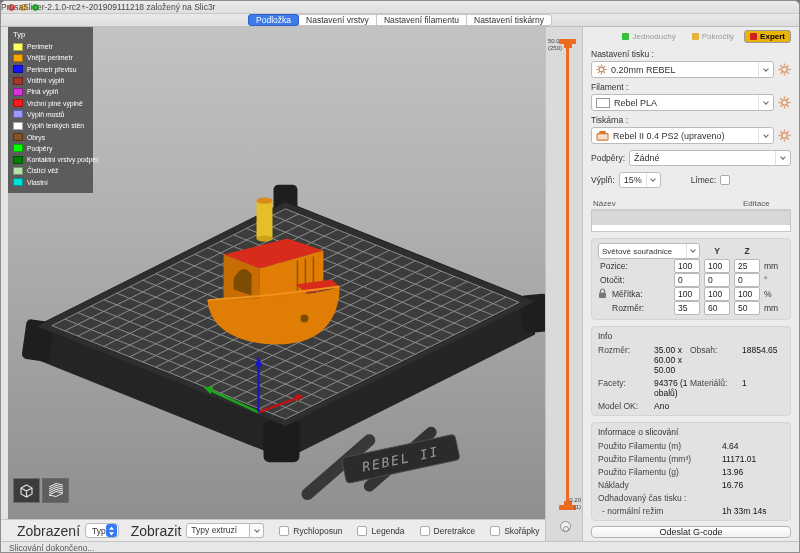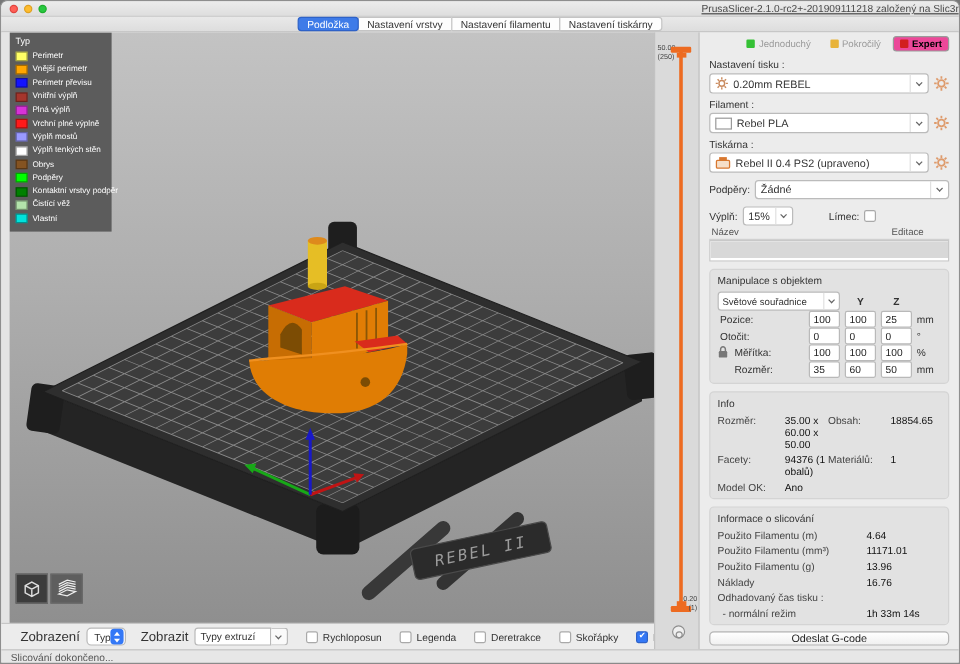--- a/index.html
+++ b/index.html
@@ -8,21 +8,21 @@
   .window { width:800px; height:553px; display:flex; flex-direction:column; background:#ECECEC;
             border:1px solid #8E8E8E; border-radius:6px 6px 0 0; overflow:hidden; }
 
   
   .titlebar { height:13px; flex:0 0 13px; background:linear-gradient(#ECECEC,#DEDEDE);
               border-bottom:1px solid #C9C9C9; position:relative; display:flex; align-items:center; }
   .traffic { display:flex; gap:5px; margin-left:7px; }
   .light { width:7px; height:7px; border-radius:50%; display:inline-block; }
   .light.red{background:#FF5F57;border:0.5px solid #E0443E;} .light.yellow{background:#FEBC2E;border:0.5px solid #DEA123;}
   .light.green{background:#28C840;border:0.5px solid #1DAD2B;}
-  .win-title { position:absolute; left:0; right:0; text-align:right; font-size:8.5px; color:#4A4A4A;text-decoration:underline; }
+  .win-title { position:absolute; left:0; right:0; text-align:left; font-size:8.5px; color:#4A4A4A; }
 
   
   .tabbar { height:13px; flex:0 0 13px; background:linear-gradient(#E9E9E9,#DDDDDD); border-bottom:1px solid #BFBFBF;
             display:flex; justify-content:center; align-items:center; }
   .tab { font-size:8.5px; padding:0 7px; height:12px; line-height:11px; background:#FDFDFD; color:#333;
          border:1px solid #C4C4C4; margin-left:-1px; cursor:default; }
   .tab:first-child{ border-radius:3px 0 0 3px; margin-left:0;}
   .tab:last-child{ border-radius:0 3px 3px 0;}
   .tab.active { background:var(--tab_active,#3E7BE8); border-color:#2E62C8; color:#FFF; border-radius:3px; position:relative; z-index:2; }
 
@@ -42,21 +42,21 @@
   .legend .lbl { color:#FFF; font-size:6.8px; white-space:nowrap; }
 
   
   .view-toggles { position:absolute; left:5px; bottom:16px; display:flex; gap:2px; }
   .vt-btn { width:27px; height:25px; background:#3C3C3C; border:1px solid #6A6A6A; display:flex; align-items:center; justify-content:center; }
   .vt-btn.selected { background:#5E5E5E; }
 
   
   .toolbar { height:22px; flex:0 0 22px; background:#ECECEC; border-top:1px solid #C6C6C6;
              display:flex; align-items:center; padding-left:16px; }
-  .tb-label { font-size:11px; color:#333; margin-right:5px; }
+  .tb-label { font-size:14px; color:#333; margin-right:5px; }
   .mac-select { display:flex; align-items:center; height:15px; background:#FFF; border:1px solid #B9B9B9;
                 border-radius:4px; padding-left:6px; width:62px; justify-content:space-between; }
   .mac-select .sel-text{ font-size:8.5px; }
   .stepper { width:11px; height:13px; background:var(--check,#3478F6); border-radius:3px; margin-right:1px;
              display:flex; align-items:center; justify-content:center; }
   .combo-mini { display:flex; align-items:center; height:15px; }
   .combo-mini .txtbox { width:64px; height:15px; background:#FFF; border:1px solid #B9B9B9; border-radius:3px 0 0 3px;
                         font-size:8.5px; line-height:13px; padding-left:4px; white-space:nowrap; overflow:hidden; }
   .combo-mini .chev-btn { width:14px; height:15px; background:#FAFAFA; border:1px solid #B9B9B9; border-left:none;
                           border-radius:0 3px 3px 0; display:flex; align-items:center; justify-content:center; }
@@ -87,38 +87,38 @@
                    border:1.5px solid #8E8E8E; background:#EFEFEF; }
   .one-layer-btn::after { content:""; position:absolute; left:2px; top:4px; width:4px; height:4px;
                           border-radius:50%; border:1px solid #8E8E8E; }
 
   
   .sidebar { flex:0 0 216px; width:216px; background:#ECECEC; padding:3px 8px 3px 8px; display:flex; flex-direction:column; overflow:hidden; }
   .mode-row { display:flex; justify-content:flex-end; gap:4px; margin-bottom:2px; }
   .mode-btn { display:flex; align-items:center; gap:3px; font-size:8px; color:#9A9A9A; padding:1px 5px;
               border:1px solid transparent; border-radius:3px; background:transparent; }
   .mode-btn .sq { width:7px; height:7px; border-radius:1px; display:inline-block; }
-  .mode-btn.active { background:#ec4899; border-color:#9A9A9A; color:#000; font-weight:bold; }
+  .mode-btn.active { background:#eab308; border-color:#9A9A9A; color:#000; font-weight:bold; }
   .side-label { font-size:8.5px; color:#333; margin:4px 0 2px 0; }
   .combo-row { display:flex; align-items:center; gap:4px; }
   .combo { flex:1; display:flex; align-items:center; height:17px; background:#FFF; border:1px solid #BBB;
            border-radius:3px; padding-left:4px; min-width:0; }
   .combo .c-icon { flex:0 0 auto; margin-right:4px; display:flex; align-items:center; }
   .combo .c-text { flex:1; font-size:9px; white-space:nowrap; overflow:hidden; text-overflow:ellipsis; }
   .combo .chev-box { flex:0 0 15px; height:100%; border-left:1px solid #E0E0E0; display:flex; align-items:center; justify-content:center; }
   .gear-out { flex:0 0 13px; color:#DE9B6C; display:flex; }
   .fil-swatch { width:14px; height:10px; display:flex; border:1px solid #999; }
   .fil-swatch span { flex:1; }
   .inline-row { display:flex; align-items:center; margin-top:6px; gap:4px; }
   .inline-row .il-label { font-size:8.5px; }
   .small-combo { display:flex; align-items:center; height:16px; background:#FFF; border:1px solid #BBB; border-radius:3px; }
   .small-combo .c-text { font-size:9px; padding:0 4px; }
   .small-combo .chev-box { width:14px; height:100%; border-left:1px solid #E0E0E0; display:flex; align-items:center; justify-content:center; }
 
-  .obj-header { display:flex; align-items:flex-end; margin-top:0; padding:1px 2px; font-size:8px; color:#555;
+  .obj-header { display:flex; align-items:flex-end; margin-top:10px; padding:1px 2px; font-size:8px; color:#555;
                 border-bottom:1px solid #D0D0D0; }
   .obj-header .h-name { flex:1; } .obj-header .h-edit { flex:0 0 46px; text-align:left; }
   .obj-list { background:#FFF; border:1px solid #C8C8C8; height:118px; overflow:hidden; }
   .obj-row { display:flex; align-items:center; height:14px; background:#D8D8D8; padding-left:12px; }
   .obj-row .o-spacer { flex:1; }
 
   .panel { background:#E2E2E2; border:1px solid #D4D4D4; border-radius:4px; padding:4px 6px; margin-top:6px; }
   .panel-title { font-size:8.5px; color:#333; margin-bottom:4px; }
 
   .manip-grid { display:grid; grid-template-columns:72px repeat(3,1fr) 20px; gap:0 4px; align-items:center; }
@@ -499,21 +499,20 @@
       </div>
       <div class="obj-list">
         <div class="obj-row">
 
           <span class="o-spacer"></span>
 
         </div>
       </div>
 
       <div class="panel">
-        <div class="panel-title">Manipulace s objektem</div>
         <div class="manip-grid">
           <div class="coord-combo">
             <span class="c-text">Světové souřadnice</span>
             <span class="chev-box">
                 <span class="chev"></span>
               </span>
           </div>
           <div class="axis-h">X</div>
           <div class="axis-h">Y</div>
           <div class="axis-h">Z</div>

